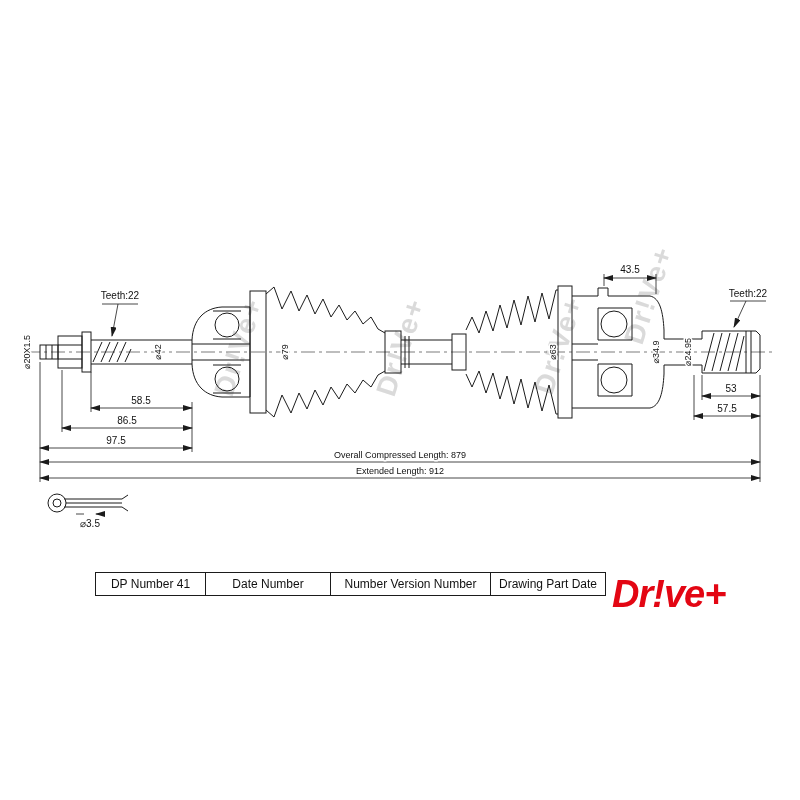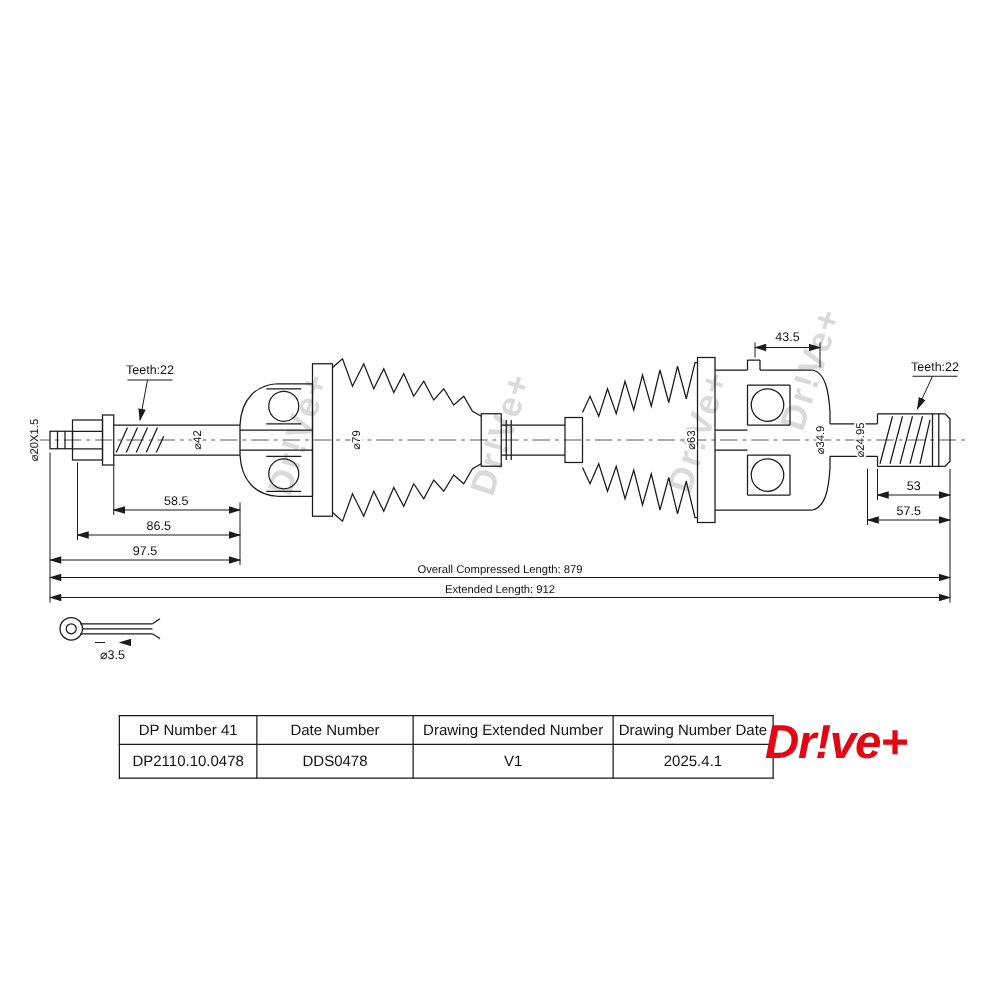--- a/index.html
+++ b/index.html
@@ -169,28 +169,22 @@
     <colgroup>
       <col style="width:110px">
           <col style="width:125px">
           <col style="width:160px">
           <col style="width:115px">
     </colgroup>
     <tbody>
           <tr>
       <th>DP Number 41</th>
       <th>Date Number</th>
-      <th>Drawing Extended Number</th>
-      <th>Drawing Number Date</th>
-    </tr>
-    <tr>
-      <td>DP2110.10.0478</td>
-      <td>DDS0478</td>
-      <td>V1</td>
-      <td>2025.4.1</td>
+      <th>Number Version Number</th>
+      <th>Drawing Part Date</th>
     </tr>
   </tbody>
       </table>
 </div>
 
 <div class="logo" style="color: rgb(227, 6, 19);">Dr!ve+</div>
 
 </div>
 
 </body></html>

